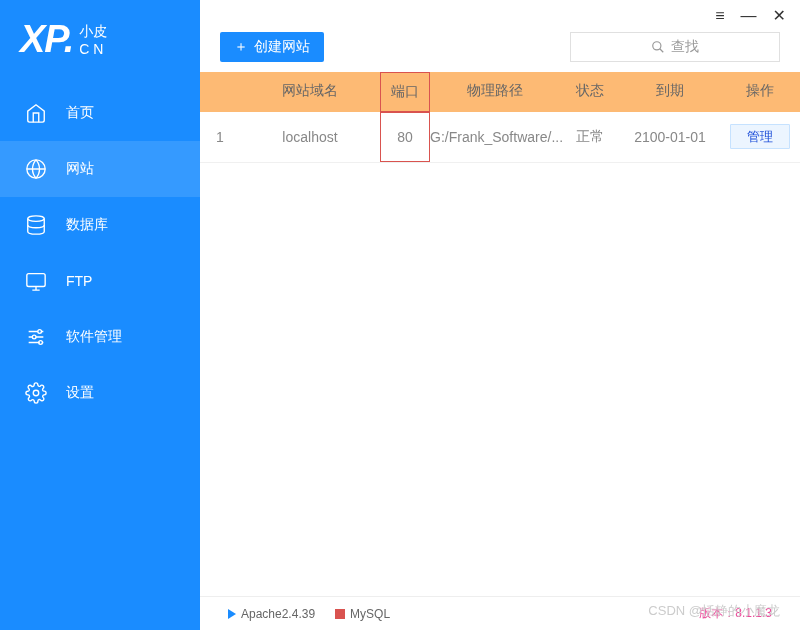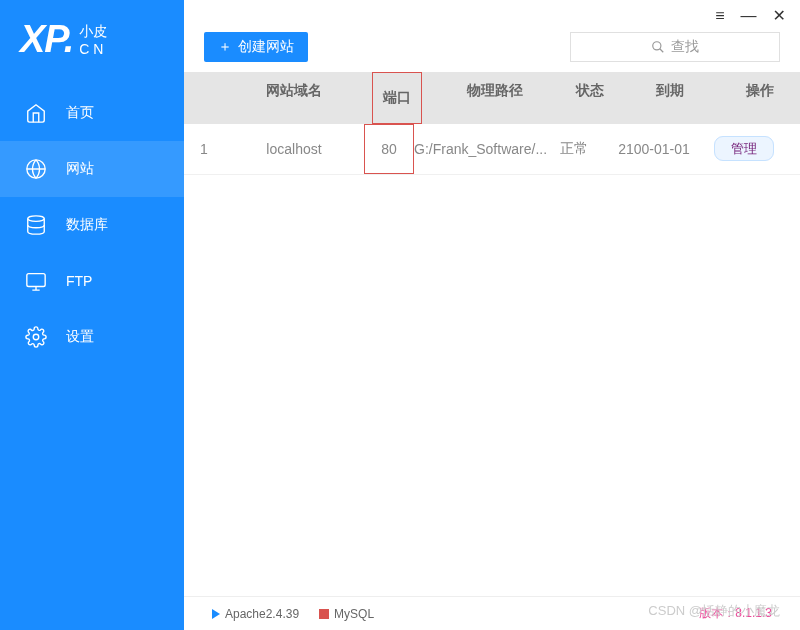--- a/index.html
+++ b/index.html
@@ -15,32 +15,32 @@
     .nav-icon { width: 24px; height: 24px; margin-right: 18px; display: flex; align-items: center; justify-content: center; }
     .nav-icon svg { width: 22px; height: 22px; stroke: #fff; fill: none; stroke-width: 1.5; }
     .main { flex: 1; display: flex; flex-direction: column; position: relative; }
     .titlebar { display: flex; justify-content: flex-end; align-items: center; padding: 8px 14px; gap: 16px; }
     .titlebar-btn { cursor: pointer; font-size: 16px; line-height: 1; color: #333; }
     .toolbar { display: flex; align-items: center; justify-content: space-between; padding: 0 20px 10px; }
     .create-btn { background: #1a8cff; color: #fff; padding: 6px 14px; border-radius: 2px; font-size: 14px; display: flex; align-items: center; cursor: pointer; }
     .create-btn .plus { margin-right: 6px; font-size: 14px; }
     .search-box { width: 210px; border: 1px solid #e0e0e0; padding: 5px 10px; font-size: 14px; color: #999; display: flex; align-items: center; justify-content: center; gap: 6px; }
     .search-box svg { width: 14px; height: 14px; stroke: #999; fill: none; stroke-width: 2; }
-    .th-row { display: flex; background: #e5e5e5; padding: 10px 0; font-size: 14px; color: #666; text-align: center; font-weight: bold; }
+    .th-row { display: flex; background: #fdba74; padding: 10px 0; font-size: 14px; color: #666; text-align: center; }
     .td-row { display: flex; padding: 16px 0; font-size: 14px; color: #888; text-align: center; border-bottom: 1px solid #f0f0f0; align-items: center; }
     .col-idx { width: 40px; }
     .col-domain { width: 140px; }
     .col-port { width: 50px; }
     .col-path { width: 130px; }
     .col-status { width: 60px; }
     .col-expire { width: 100px; }
     .col-action { width: 80px; }
-    .port-highlight { border: 1px solid #d9534f; margin: -10px 8px; padding: 16px 0; }
+    .port-highlight { border: 1px solid #d9534f; margin: -10px 0; padding: 10px 0; }
     .td-row .port-highlight { margin: -16px 0; padding: 16px 0; }
-    .manage-btn { color: #701a75; border: 1px solid #c6e2ff; padding: 4px 16px; border-radius: 9px; cursor: pointer; font-size: 13px; background: #ecf5ff; }
+    .manage-btn { color: #1d4ed8; border: 1px solid #c6e2ff; padding: 4px 16px; border-radius: 1px; cursor: pointer; font-size: 13px; background: #ecf5ff; }
     .statusbar { position: absolute; bottom: 0; left: 0; right: 0; display: flex; align-items: center; padding: 8px 28px; font-size: 12px; color: #666; border-top: 1px solid #eee; }
     .sb-item { display: flex; align-items: center; margin-right: 20px; }
     .tri-blue { width: 0; height: 0; border-top: 5px solid transparent; border-bottom: 5px solid transparent; border-left: 8px solid #1a8cff; margin-right: 5px; }
     .sq-red { width: 10px; height: 10px; background: #d9534f; margin-right: 5px; }
     .sb-version { margin-left: auto; color: #ec4899; }
     .watermark { position: absolute; bottom: 10px; right: 20px; color: #ccc; font-size: 13px; pointer-events: none; }
   </style>
 </head>
 <body>
 
@@ -83,20 +83,31 @@
         <span>数据库</span>
       </div>
       <div class="nav-item">
         <span class="nav-icon">
             <svg viewBox="0 0 24 24">
               <rect x="2" y="4" width="20" height="14" rx="2"></rect>
               <path d="M8 22h8M12 18v4"></path>
             </svg>
           </span>
         <span>FTP</span>
+      </div>
+      <div class="nav-item">
+        <span class="nav-icon">
+            <svg viewBox="0 0 24 24">
+              <path d="M4 6h10M20 6h-2M4 12h4M20 12h-8M4 18h12M20 18h-1"></path>
+              <circle cx="16" cy="6" r="2"></circle>
+              <circle cx="10" cy="12" r="2"></circle>
+              <circle cx="17" cy="18" r="2"></circle>
+            </svg>
+          </span>
+        <span>软件管理</span>
       </div>
       <div class="nav-item">
         <span class="nav-icon">
             <svg viewBox="0 0 24 24">
               <circle cx="12" cy="12" r="3"></circle>
               <path d="M19.4 15a1.7 1.7 0 00.3 1.8l.1.1a2 2 0 11-2.8 2.8l-.1-.1a1.7 1.7 0 00-1.8-.3 1.7 1.7 0 00-1 1.5V21a2 2 0 11-4 0v-.1a1.7 1.7 0 00-1-1.5 1.7 1.7 0 00-1.8.3l-.1.1a2 2 0 11-2.8-2.8l.1-.1a1.7 1.7 0 00.3-1.8 1.7 1.7 0 00-1.5-1H3a2 2 0 110-4h.1a1.7 1.7 0 001.5-1 1.7 1.7 0 00-.3-1.8l-.1-.1a2 2 0 112.8-2.8l.1.1a1.7 1.7 0 001.8.3H9a1.7 1.7 0 001-1.5V3a2 2 0 114 0v.1a1.7 1.7 0 001 1.5 1.7 1.7 0 001.8-.3l.1-.1a2 2 0 112.8 2.8l-.1.1a1.7 1.7 0 00-.3 1.8V9a1.7 1.7 0 001.5 1H21a2 2 0 110 4h-.1a1.7 1.7 0 00-1.5 1z"></path>
             </svg>
           </span>
         <span>设置</span>
       </div>

